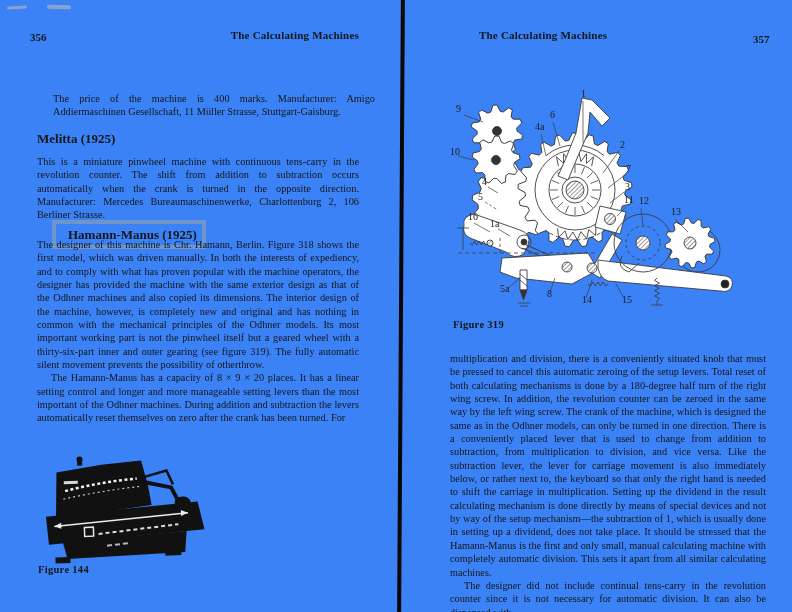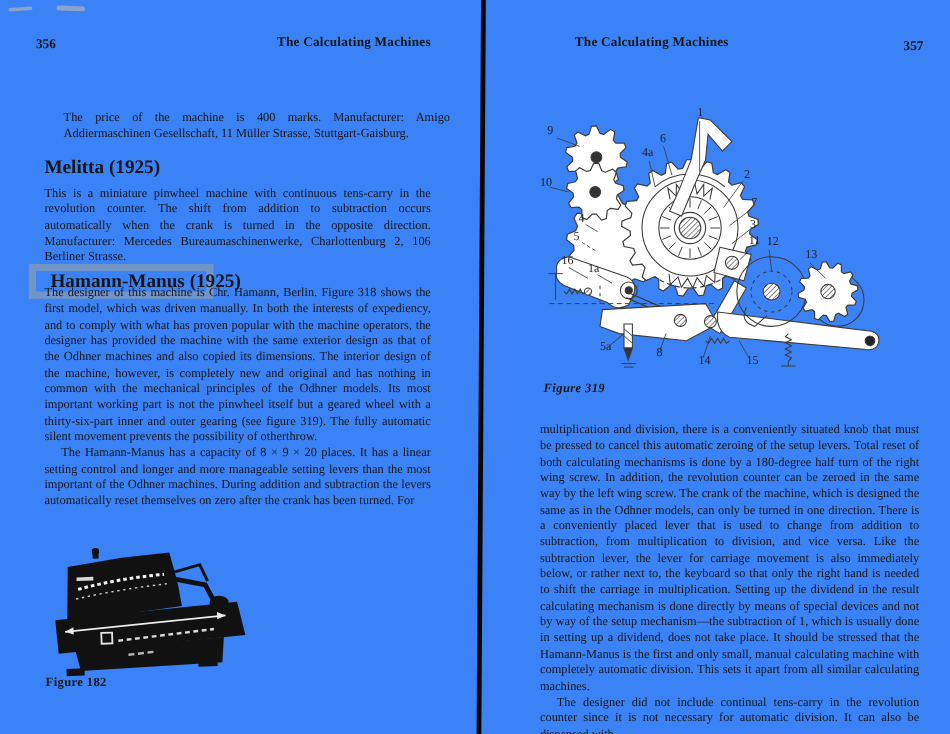--- a/index.html
+++ b/index.html
@@ -4,22 +4,22 @@
 <style>
   html,body{margin:0;padding:0;background:#d9d9d9;}
   .scan{position:relative;width:792px;height:612px;background:#3b82f6;overflow:hidden;
         font-family:"Liberation Serif","DejaVu Serif",serif;color:#161616;}
   .abs{position:absolute;}
   .hdr{font-weight:bold;font-size:11px;letter-spacing:.2px;white-space:nowrap;margin-left:24px;}
   .pagenum{font-weight:bold;font-size:11px;}
   .body-text{font-size:10.3px;line-height:13.35px;text-align:justify;}
   .body-text p{margin:0;}
   .indent{text-indent:14px;}
-  .subhead{font-weight:bold;font-size:16px;white-space:nowrap;}
-  .hl-box{border:6px solid #0c4a6e;box-sizing:border-box;display:flex;align-items:center;padding-left:12px;}
+  .subhead{font-weight:bold;font-size:13px;white-space:nowrap;}
+  .hl-box{border:4px solid #0c4a6e;box-sizing:border-box;display:flex;align-items:center;padding-left:12px;margin-left:28px;}
   .figcap{font-weight:bold;font-size:10.5px;letter-spacing:.3px;white-space:nowrap;}
   .gutter{position:absolute;left:399px;top:-4px;width:3.5px;height:622px;background:#070707;
           transform:rotate(.35deg);}
   .smudge{position:absolute;background:#b5b5b5;border-radius:2px;opacity:.65;}
 </style>
 </head>
 <body>
 
 <div class="scan">
 
@@ -67,21 +67,21 @@
         <path d="M8 68 l7 -3.5 l0 6 z" fill="#ececec"></path>
         <path d="M142 59 l-7 -3 l0 6 z" fill="#ececec"></path>
         <rect x="38" y="70" width="9" height="9" fill="none" stroke="#e6e6e6" stroke-width="1.5"></rect>
         <path d="M52 77 L132 70" stroke="#dcdcdc" stroke-width="2" stroke-dasharray="4 3" fill="none"></path>
         <path d="M16 84 L140 77 L138 98 L20 101 Z" fill="#111"></path>
         <path d="M60 89 L84 87" stroke="#b5b5b5" stroke-width="2" stroke-dasharray="5 3" fill="none"></path>
         <rect x="8" y="99" width="15" height="6" fill="#111"></rect>
         <rect x="118" y="95" width="16" height="6" fill="#111"></rect>
       </g>
     </svg>
-    <div class="abs figcap" style="left:38px;top:564px;">Figure 182</div>
+    <div class="abs figcap" style="left:38px;top:564px;">Figure 144</div>
   </div>
 
   <div class="abs" style="left:405px;top:0;width:387px;height:612px;">
 
     <div class="abs hdr" style="left:50px;top:29px;">The Calculating Machines</div>
     <div class="abs pagenum" style="left:348px;top:33px;text-align:right;">357</div>
 
     <svg class="abs" style="left:35px;top:88px;" width="310" height="232" viewBox="0 0 310 232" id="fig319">
       <defs>
         <pattern id="hatch" width="3" height="3" patternUnits="userSpaceOnUse" patternTransform="rotate(45)">
@@ -190,20 +190,20 @@
           <line x1="67" y1="201" x2="80" y2="190" stroke="#3c3c3c" stroke-width="0.7"></line>
           <text x="60" y="204" font-size="10" fill="#1d1d1d">5a</text>
           <line x1="110" y1="204" x2="115" y2="190" stroke="#3c3c3c" stroke-width="0.7"></line>
           <text x="107" y="209" font-size="10" fill="#1d1d1d">8</text>
           <line x1="146" y1="210" x2="152" y2="192" stroke="#3c3c3c" stroke-width="0.7"></line>
           <text x="142" y="215" font-size="10" fill="#1d1d1d">14</text>
           <line x1="184" y1="210" x2="176" y2="196" stroke="#3c3c3c" stroke-width="0.7"></line>
           <text x="182" y="215" font-size="10" fill="#1d1d1d">15</text>
         </g>
     </svg>
-    <div class="abs figcap" style="left:48px;top:319px;font-style:italic;">Figure 319</div>
+    <div class="abs figcap" style="left:48px;top:319px;">Figure 319</div>
 
     <div class="abs body-text" style="left:45px;top:352px;width:316px;">
       <p>multiplication and division, there is a conveniently situated knob that must be pressed to cancel this automatic zeroing of the setup levers. Total reset of both calculating mechanisms is done by a 180-degree half turn of the right wing screw. In addition, the revolution counter can be zeroed in the same way by the left wing screw. The crank of the machine, which is designed the same as in the Odhner models, can only be turned in one direction. There is a conveniently placed lever that is used to change from addition to subtraction, from multiplication to division, and vice versa. Like the subtraction lever, the lever for carriage movement is also immediately below, or rather next to, the keyboard so that only the right hand is needed to shift the carriage in multiplication. Setting up the dividend in the result calculating mechanism is done directly by means of special devices and not by way of the setup mechanism—the subtraction of 1, which is usually done in setting up a dividend, does not take place. It should be stressed that the Hamann-Manus is the first and only small, manual calculating machine with completely automatic division. This sets it apart from all similar calculating machines.</p>
       <p class="indent">The designer did not include continual tens-carry in the revolution counter since it is not necessary for automatic division. It can also be dispensed with</p>
     </div>
   </div>
 </div>
 
 </body></html>

